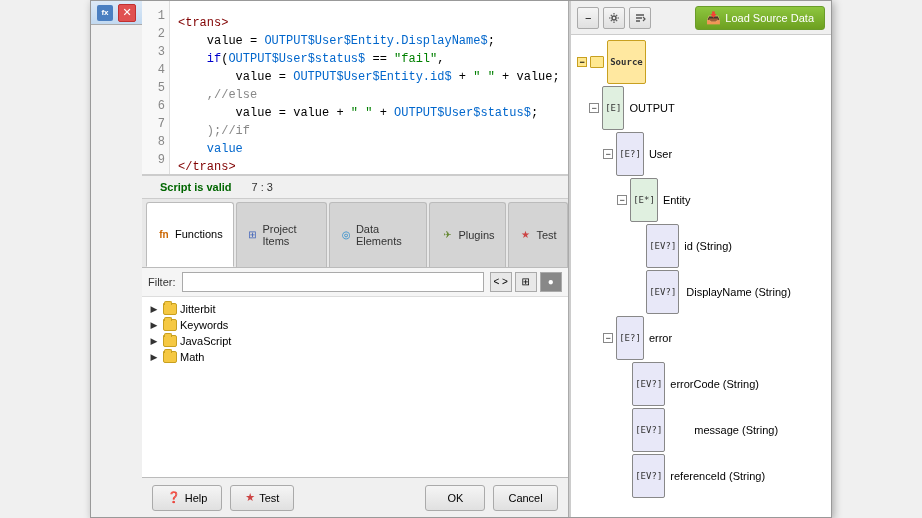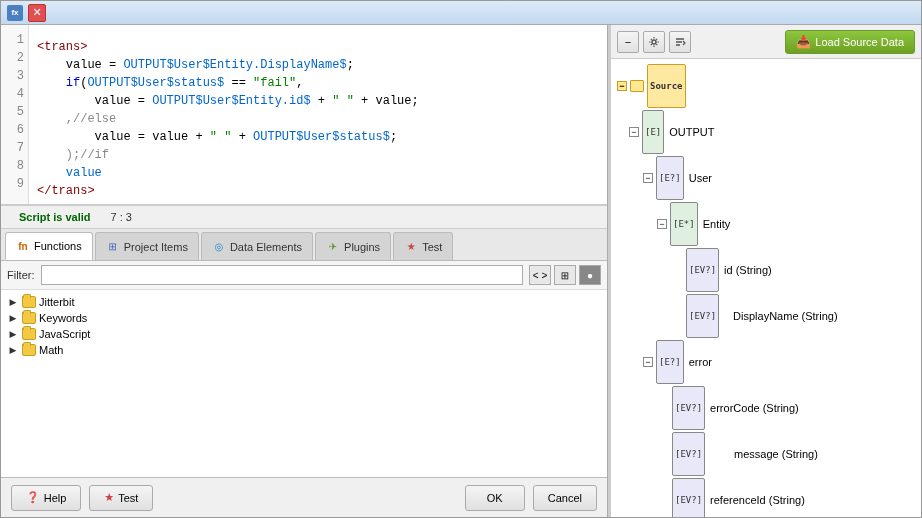--- a/index.html
+++ b/index.html
@@ -8,26 +8,26 @@
       font-size: 12px;
       background: #f0f0f0;
       display: flex;
       justify-content: center;
       align-items: center;
       width: 922px;
       height: 518px;
       overflow: hidden;
     }
     .window {
-      width: 922px;
+      width: 742px;
       height: 518px;
       background: #f0f0f0;
       border: 1px solid #999;
       display: flex;
-      flex-direction: column;
+      flex-direction: row;
       box-shadow: 2px 2px 8px rgba(0,0,0,0.3);
     }
     .title-bar {
       background: linear-gradient(to bottom, #dce9f7, #c2d9f0);
       border-bottom: 1px solid #aaa;
       display: flex;
       align-items: center;
       padding: 3px 6px;
       height: 24px;
       user-select: none;
@@ -148,21 +148,21 @@
     }
     .tabs-bar {
       display: flex;
       background: #e8e8e8;
       border-bottom: 1px solid #bbb;
       padding-top: 3px;
       padding-left: 4px;
       gap: 2px;
     }
     .tab {
-      padding: 6px 10px;
+      padding: 20px 10px;
       border: 1px solid #bbb;
       border-bottom: none;
       background: #d4d4d4;
       cursor: pointer;
       font-size: 11px;
       border-radius: 3px 3px 0 0;
       display: flex;
       align-items: center;
       gap: 4px;
       color: #333;
@@ -552,21 +552,21 @@
 
         <div class="rtree-item indent-4">
           <span style="width:12px; display:inline-block;"></span>
           <span class="badge ev">[EV?]</span>
           <span style="margin-left:2px;">id (String)</span>
         </div>
 
         <div class="rtree-item indent-4">
           <span style="width:12px; display:inline-block;"></span>
           <span class="badge ev">[EV?]</span>
-          <span style="margin-left:11px;text-align:center;">DisplayName (String)</span>
+          <span style="margin-left:4px;text-align:center;">DisplayName (String)</span>
         </div>
 
 
         <div class="rtree-item indent-2">
           <span class="expand-icon">−</span>
           <span class="badge ev">[E?]</span>
           <span style="margin-left:2px;">error</span>
         </div>
 
         <div class="rtree-item indent-3">

